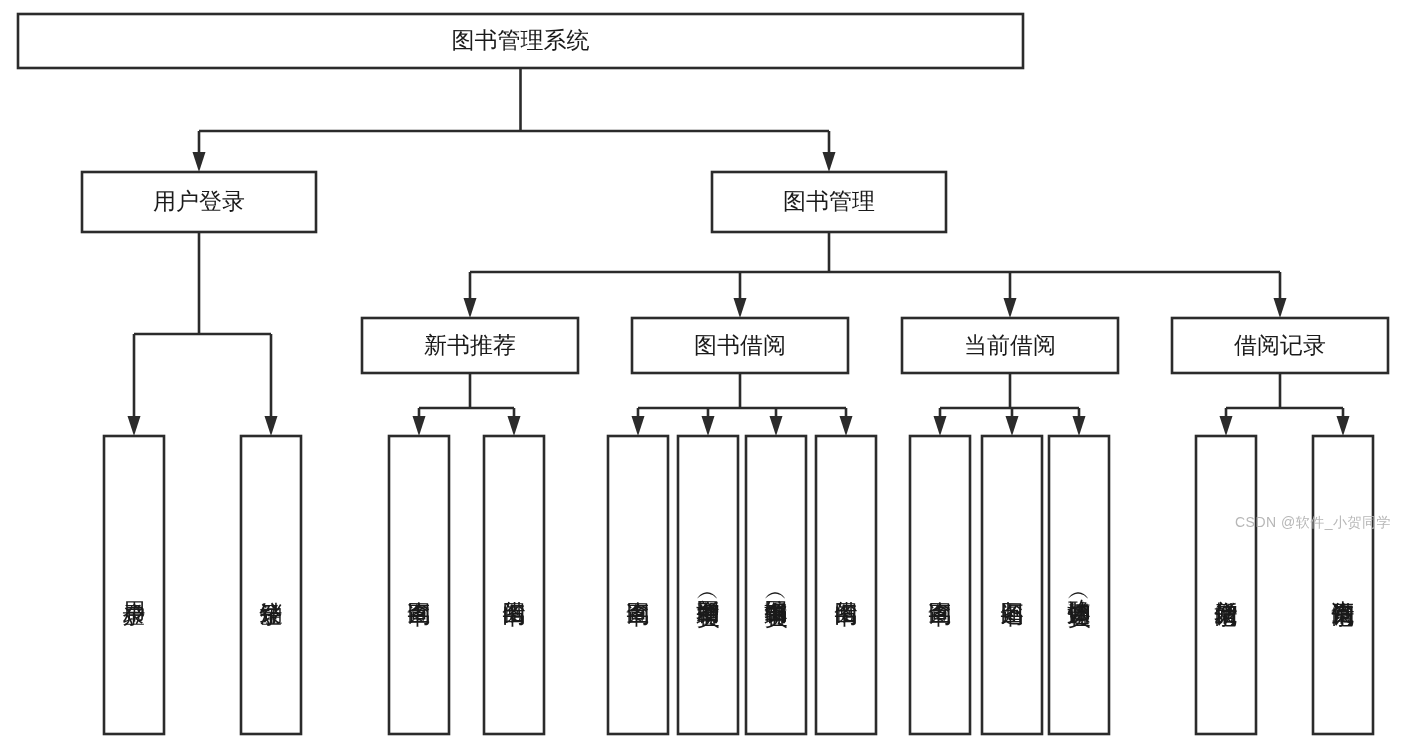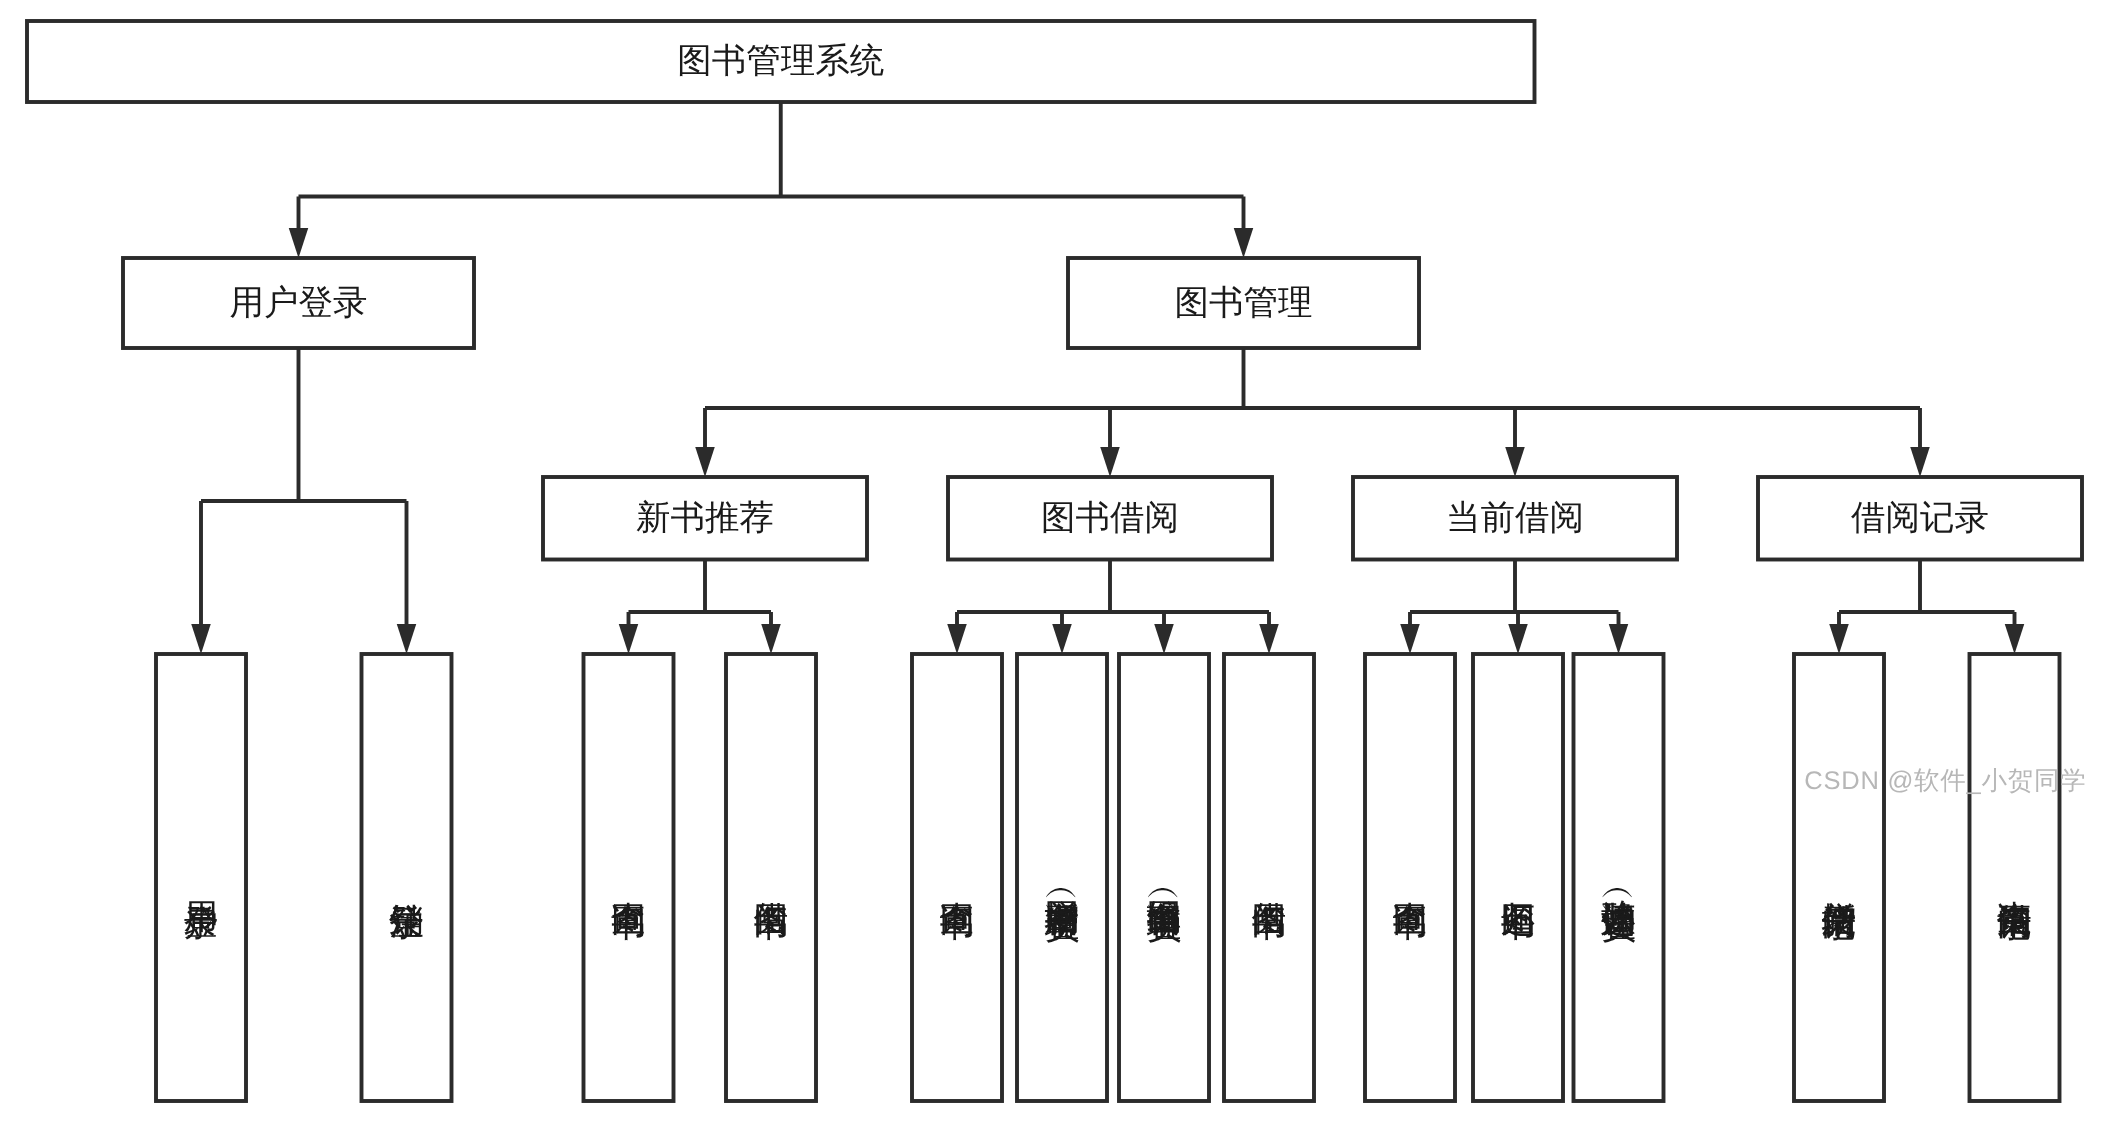--- a/index.html
+++ b/index.html
@@ -65,21 +65,21 @@
     pointer-events: none;
     display: flex;
     align-items: center;
     justify-content: center;
   }
   .watermark {
     position: absolute;
     right: 14px;
     bottom: 6px;
     font-family: "Liberation Sans", "DejaVu Sans", sans-serif;
-    font-size: 17px;
+    font-size: 14px;
     color: #b7b7b7;
     letter-spacing: 0.5px;
     white-space: nowrap;
     user-select: none;
   }
 </style>
 </head>
 <body>
 
 <div id="diagram-root">

